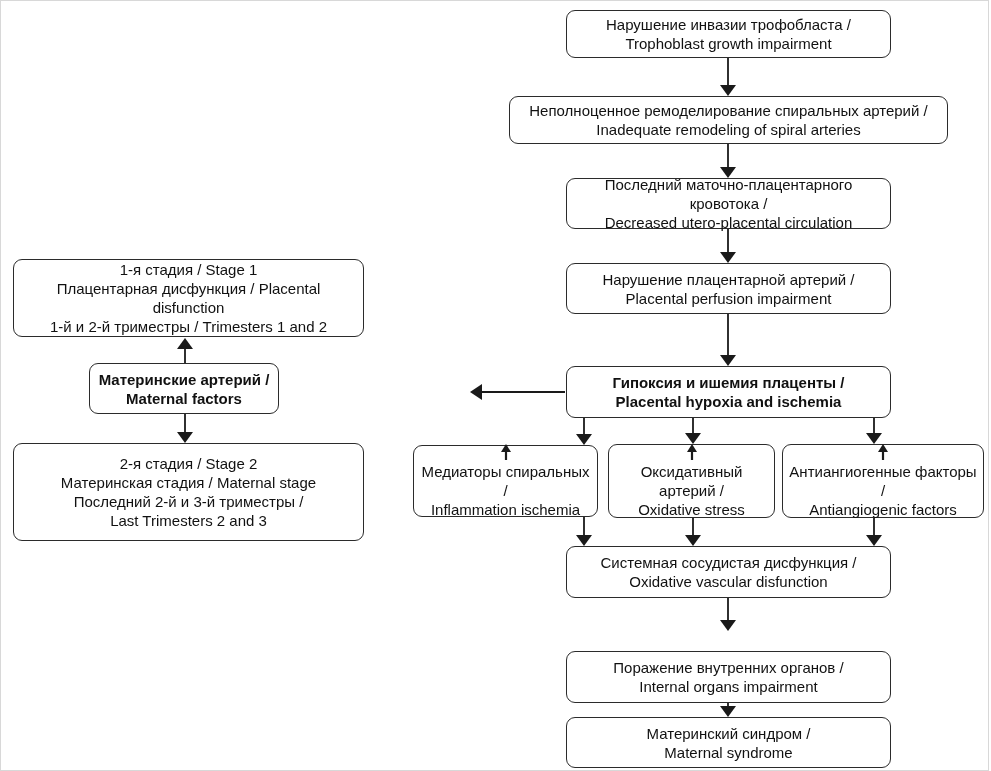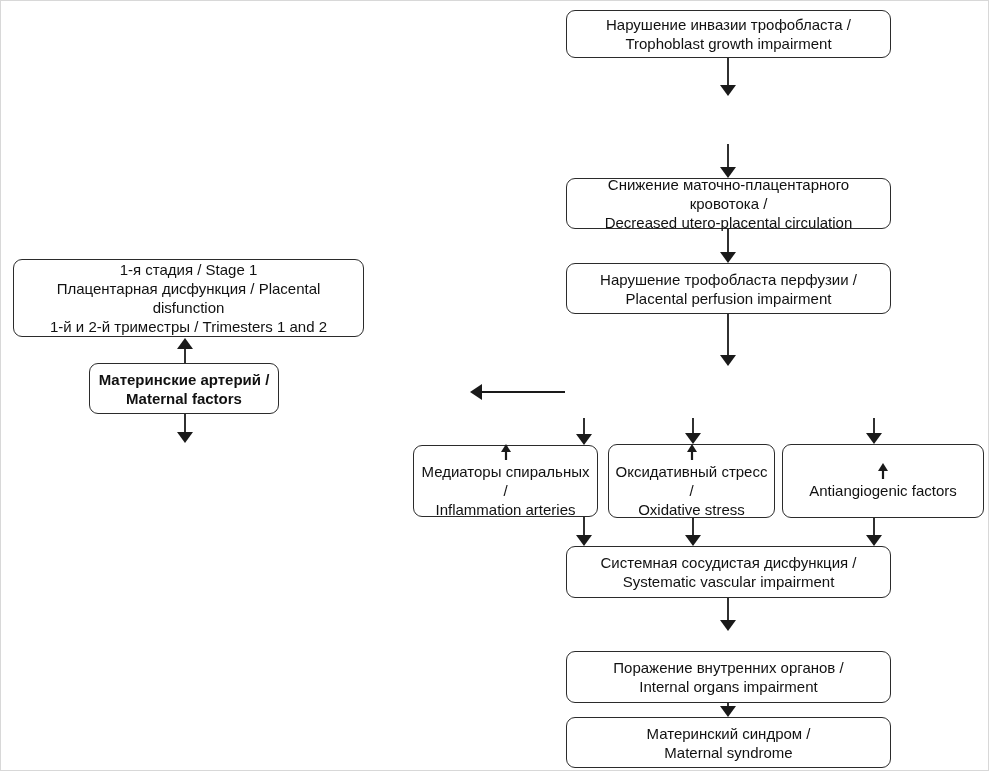--- a/index.html
+++ b/index.html
@@ -107,67 +107,76 @@
       <line class="line" x1="564" y1="391" x2="480" y2="391"></line>
         <path class="head" d="M481,383 L481,399 L469,391 Z"></path>
     </g>
   </svg>
 
   <div class="box" style="left:565px;top:9px;width:325px;height:48px">
     <span>Нарушение инвазии трофобласта /</span>
     <span>Trophoblast growth impairment</span>
   </div>
 
+  <div class="box" style="left:508px;top:95px;width:439px;height:48px">
+    <span>Неполноценное ремоделирование спиральных артерий /</span>
+    <span>Inadequate remodeling of spiral arteries</span>
+  </div>
 
   <div class="box" style="left:565px;top:177px;width:325px;height:51px">
-    <span>Снижение маточно-плацентарного кровотока /</span>
+    <span>Последний маточно-плацентарного кровотока /</span>
     <span>Decreased utero-placental circulation</span>
   </div>
 
   <div class="box" style="left:565px;top:262px;width:325px;height:51px">
-    <span>Нарушение трофобласта перфузии /</span>
+    <span>Нарушение плацентарной артерий /</span>
     <span>Placental perfusion impairment</span>
   </div>
 
+  <div class="box bold" style="left:565px;top:365px;width:325px;height:52px">
+    <span>Гипоксия и ишемия плаценты /</span>
+    <span>Placental hypoxia and ischemia</span>
+  </div>
 
   <div class="box" style="left:412px;top:444px;width:185px;height:72px">
     <span class="up-icon">
       <svg width="18" height="17" viewBox="0 0 18 17">
           <line x1="9" y1="17" x2="9" y2="7" stroke="#1a1a1a" stroke-width="2.2"></line>
           <path d="M4,9 L14,9 L9,1 Z" fill="#1a1a1a"></path>
         </svg>
     </span>
     <span>Медиаторы спиральных /</span>
-    <span>Inflammation arteries</span>
+    <span>Inflammation ischemia</span>
   </div>
 
   <div class="box" style="left:607px;top:443px;width:167px;height:74px">
     <span class="up-icon">
       <svg width="18" height="17" viewBox="0 0 18 17">
           <line x1="9" y1="17" x2="9" y2="7" stroke="#1a1a1a" stroke-width="2.2"></line>
           <path d="M4,9 L14,9 L9,1 Z" fill="#1a1a1a"></path>
         </svg>
     </span>
-    <span>Оксидативный стресс /</span>
+    <span>Оксидативный артерий /</span>
     <span>Oxidative stress</span>
   </div>
 
   <div class="box" style="left:781px;top:443px;width:202px;height:74px">
     <span class="up-icon">
       <svg width="18" height="17" viewBox="0 0 18 17">
           <line x1="9" y1="17" x2="9" y2="7" stroke="#1a1a1a" stroke-width="2.2"></line>
           <path d="M4,9 L14,9 L9,1 Z" fill="#1a1a1a"></path>
         </svg>
     </span>
+    <span>Антиангиогенные факторы /</span>
     <span>Antiangiogenic factors</span>
   </div>
 
   <div class="box" style="left:565px;top:545px;width:325px;height:52px">
     <span>Системная сосудистая дисфункция /</span>
-    <span>Systematic vascular impairment</span>
+    <span>Oxidative vascular disfunction</span>
   </div>
 
   <div class="box" style="left:565px;top:650px;width:325px;height:52px">
     <span>Поражение внутренних органов /</span>
     <span>Internal organs impairment</span>
   </div>
 
   <div class="box" style="left:565px;top:716px;width:325px;height:51px">
     <span>Материнский синдром /</span>
     <span>Maternal syndrome</span>
@@ -178,14 +187,20 @@
     <span>Плацентарная дисфункция / Placental disfunction</span>
     <span>1-й и 2-й триместры / Trimesters 1 and 2</span>
   </div>
 
   <div class="box bold" style="left:88px;top:362px;width:190px;height:51px">
     <span>Материнские артерий /</span>
     <span>Maternal factors</span>
   </div>
 
 
+  <div class="box" style="left:12px;top:442px;width:351px;height:98px">
+    <span>2-я стадия / Stage 2</span>
+    <span>Материнская стадия / Maternal stage</span>
+    <span>Последний 2-й и 3-й триместры /</span>
+    <span>Last Trimesters 2 and 3</span>
+  </div>
 
 </div>
 
 </body></html>

